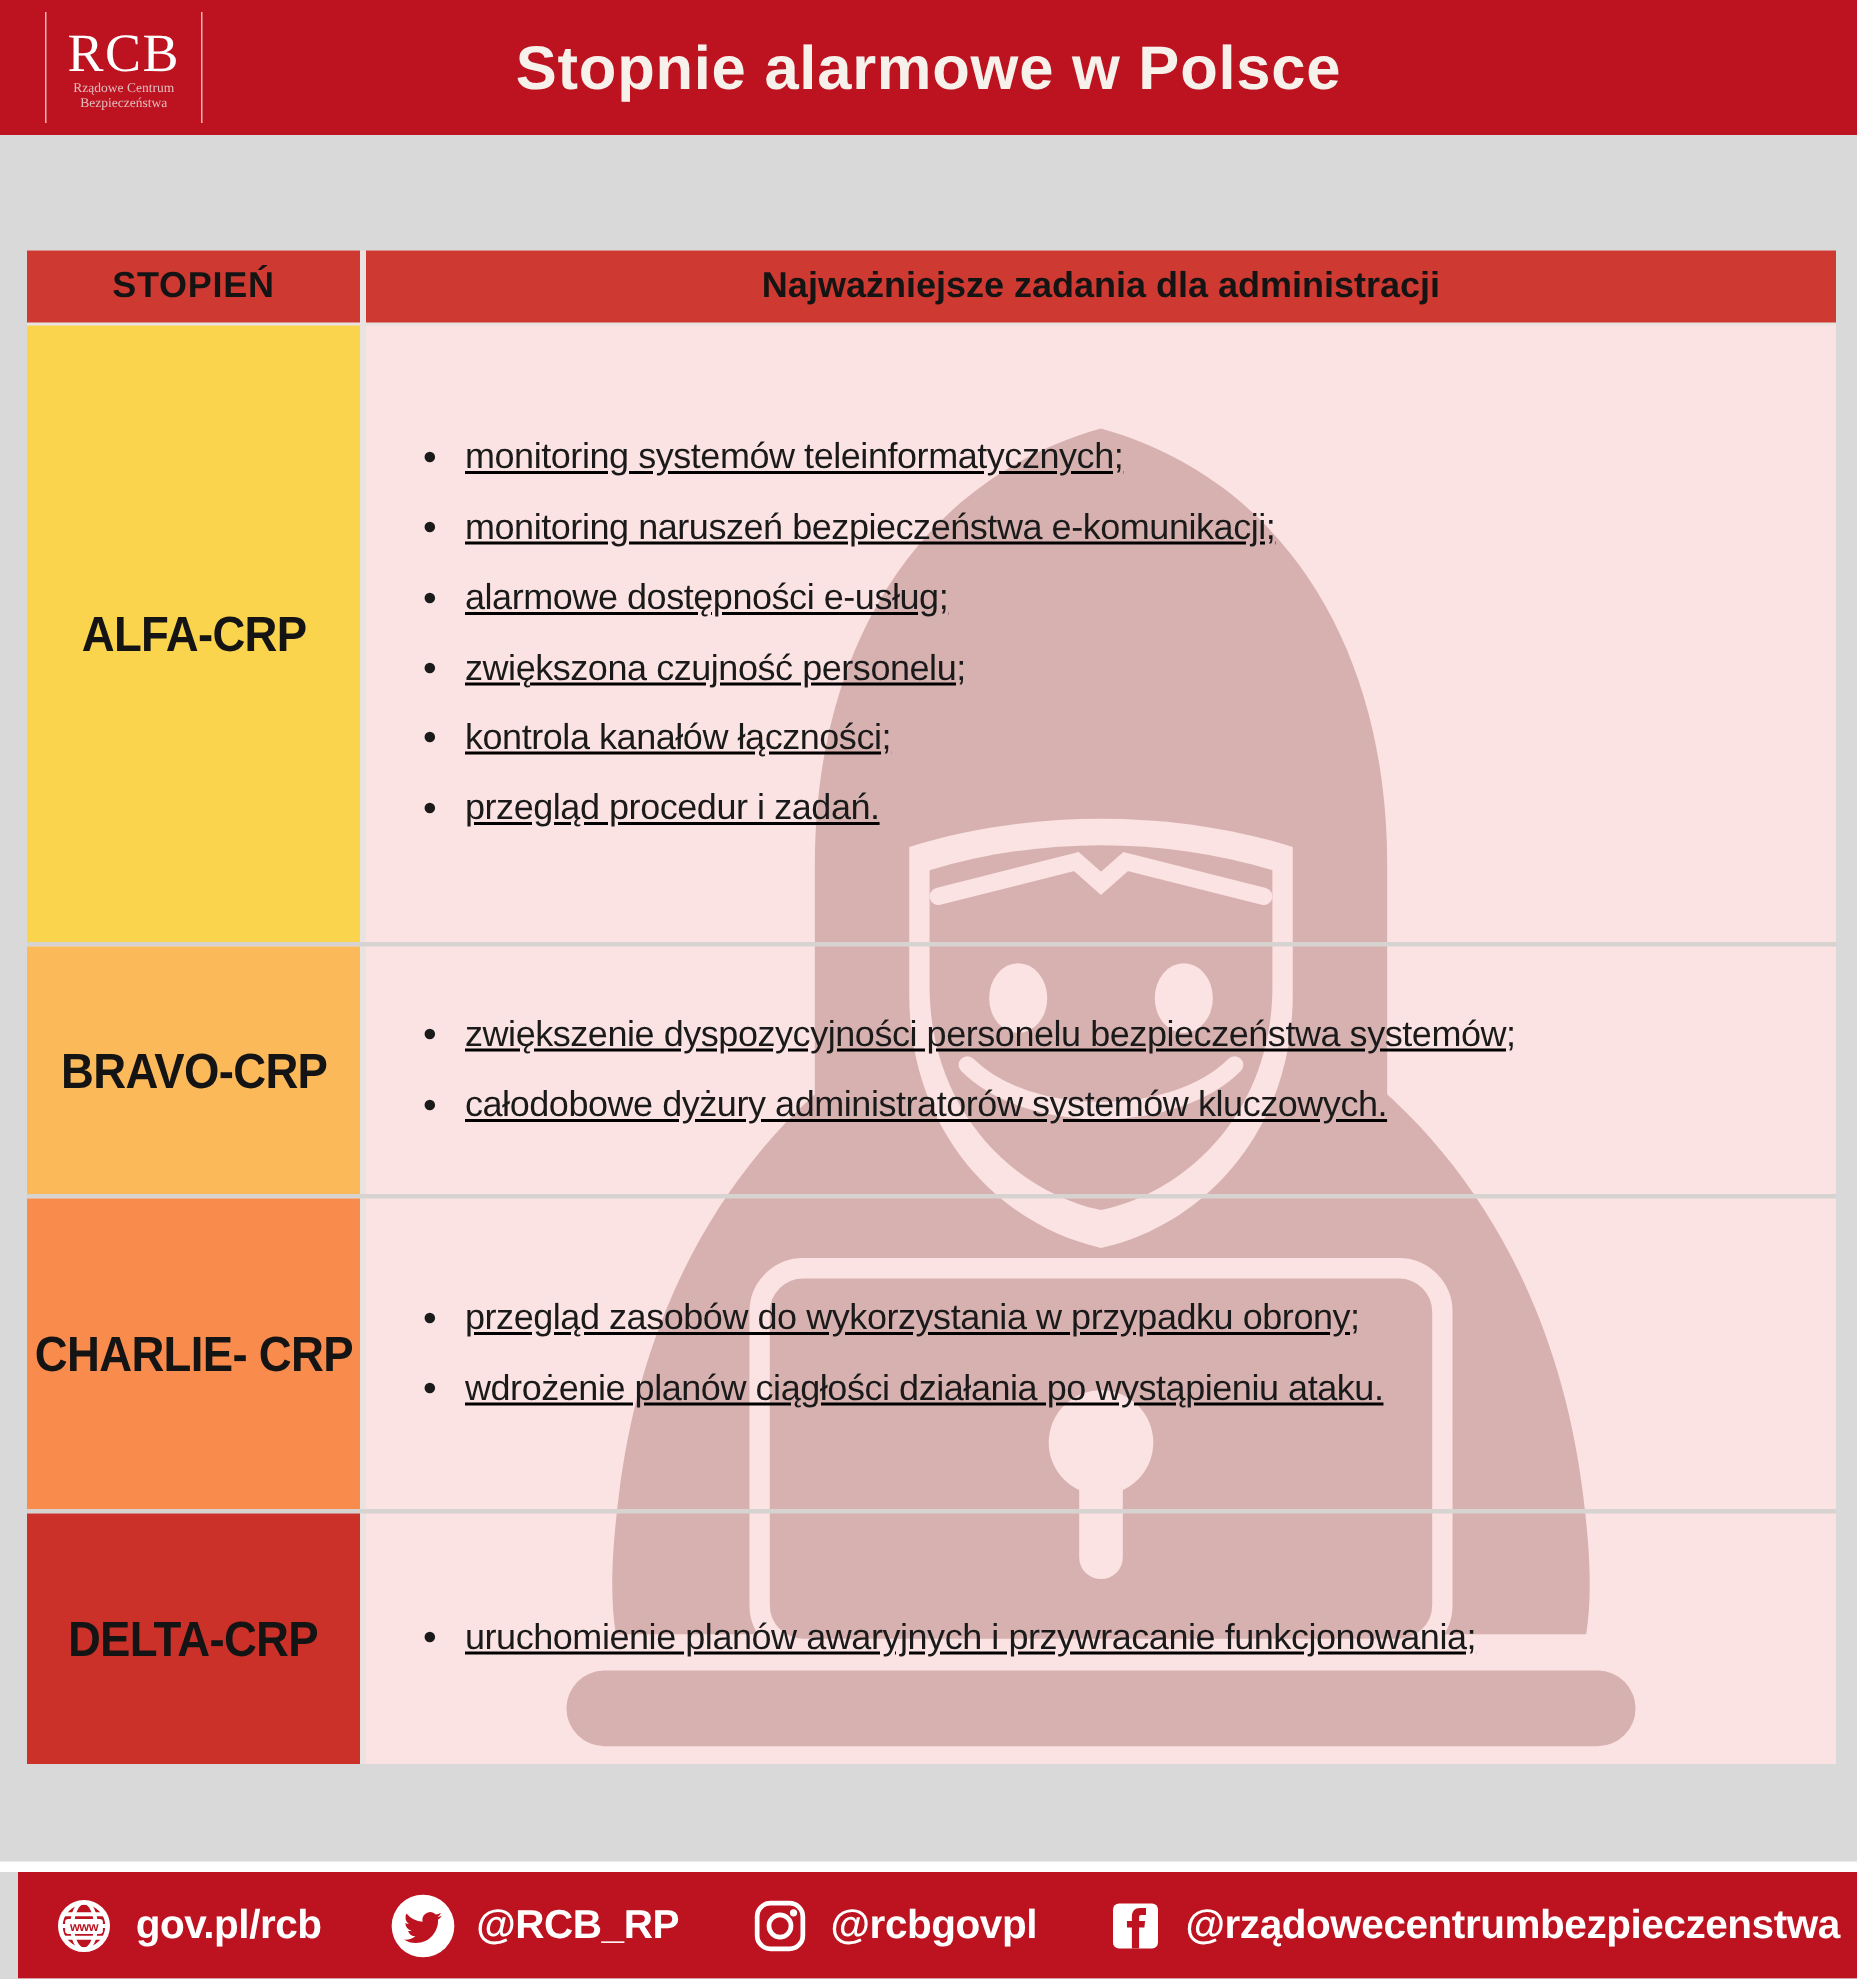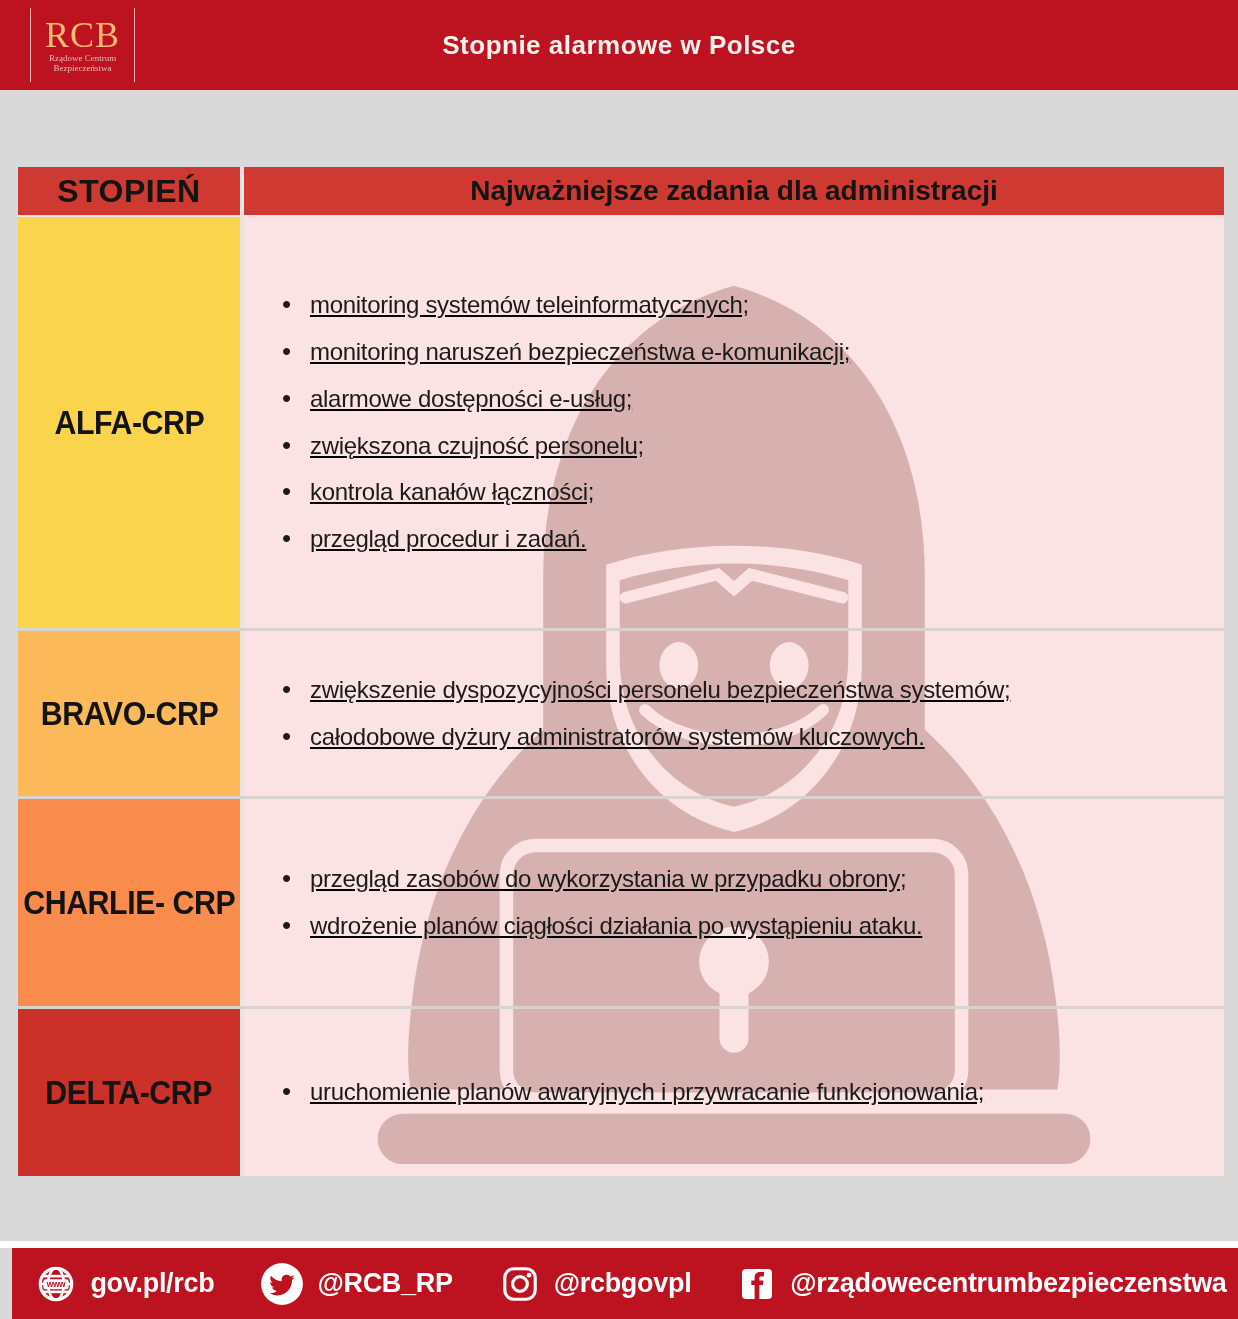--- a/index.html
+++ b/index.html
@@ -4,32 +4,32 @@
 <style>
   html,body{margin:0;padding:0;}
   body{font-family:"Liberation Sans",sans-serif;background:#bfbfbf;}
   .canvas{position:relative;width:1238px;height:1319px;background:#D9D9D9;overflow:hidden;margin:0 auto;}
 
   
   .banner{position:absolute;top:0;left:0;width:100%;height:90px;background:#BD1220;}
   .logo{position:absolute;left:30px;top:8px;height:74px;padding:0 14px;
         border-left:1.5px solid rgba(255,235,235,.75);border-right:1.5px solid rgba(255,235,235,.75);
         display:flex;flex-direction:column;align-items:center;justify-content:center;}
-  .logo-acronym{font-family:"Liberation Serif",serif;font-size:36px;line-height:36px;color:#fdba74;letter-spacing:1px;}
+  .logo-acronym{font-family:"Liberation Serif",serif;font-size:36px;line-height:36px;color:#ffffff;letter-spacing:1px;}
   .logo-sub{font-family:"Liberation Serif",serif;font-size:9px;line-height:10px;color:#E3BDBD;text-align:center;}
   .banner-title{position:absolute;left:0;top:0;width:100%;height:90px;display:flex;align-items:center;justify-content:center;
-        color:#F7F1EB;font-size:26px;font-weight:bold;letter-spacing:.5px;}
+        color:#F7F1EB;font-size:41px;font-weight:bold;letter-spacing:.5px;}
 
   
   .table{position:absolute;left:18px;top:167px;width:1206px;}
   .thead{display:flex;height:48px;background:#E9E4E2;border-bottom:2px solid #E9E4E2;}
   .th-level{width:222px;margin-right:4px;background:#CE3A31;display:flex;align-items:center;justify-content:center;
-        color:#141414;font-size:32px;font-weight:bold;letter-spacing:.5px;}
+        color:#141414;font-size:24px;font-weight:bold;letter-spacing:.5px;}
   .th-tasks{flex:1;background:#CE3A31;display:flex;align-items:center;justify-content:center;
-        color:#141414;font-size:28px;font-weight:bold;}
+        color:#141414;font-size:24px;font-weight:bold;}
   .tbody{position:relative;background:#E9E4E2;}
   .pink-bg{position:absolute;left:226px;top:0;right:0;bottom:0;background:#FBE3E3;overflow:hidden;}
   .pink-bg svg{position:absolute;left:50%;transform:translateX(-50%);top:30px;}
 
   .trow{position:relative;z-index:1;display:flex;box-sizing:border-box;}
   .trow.sep{border-bottom:3px solid #D6D3D1;}
   .row-alfa{height:414px;}  .row-bravo{height:168px;}  .row-charlie{height:210px;}  .row-delta{height:167px;}
   .cell-level{width:222px;margin-right:20px;display:flex;align-items:center;justify-content:center;}
   .bg-alfa{background:#FBD44E;} .bg-bravo{background:#FBB95A;} .bg-charlie{background:#F98B4D;} .bg-delta{background:#CB3129;}
   .level-label{color:#141414;font-size:33px;font-weight:bold;white-space:nowrap;transform:scaleX(.92);letter-spacing:-.5px;}

